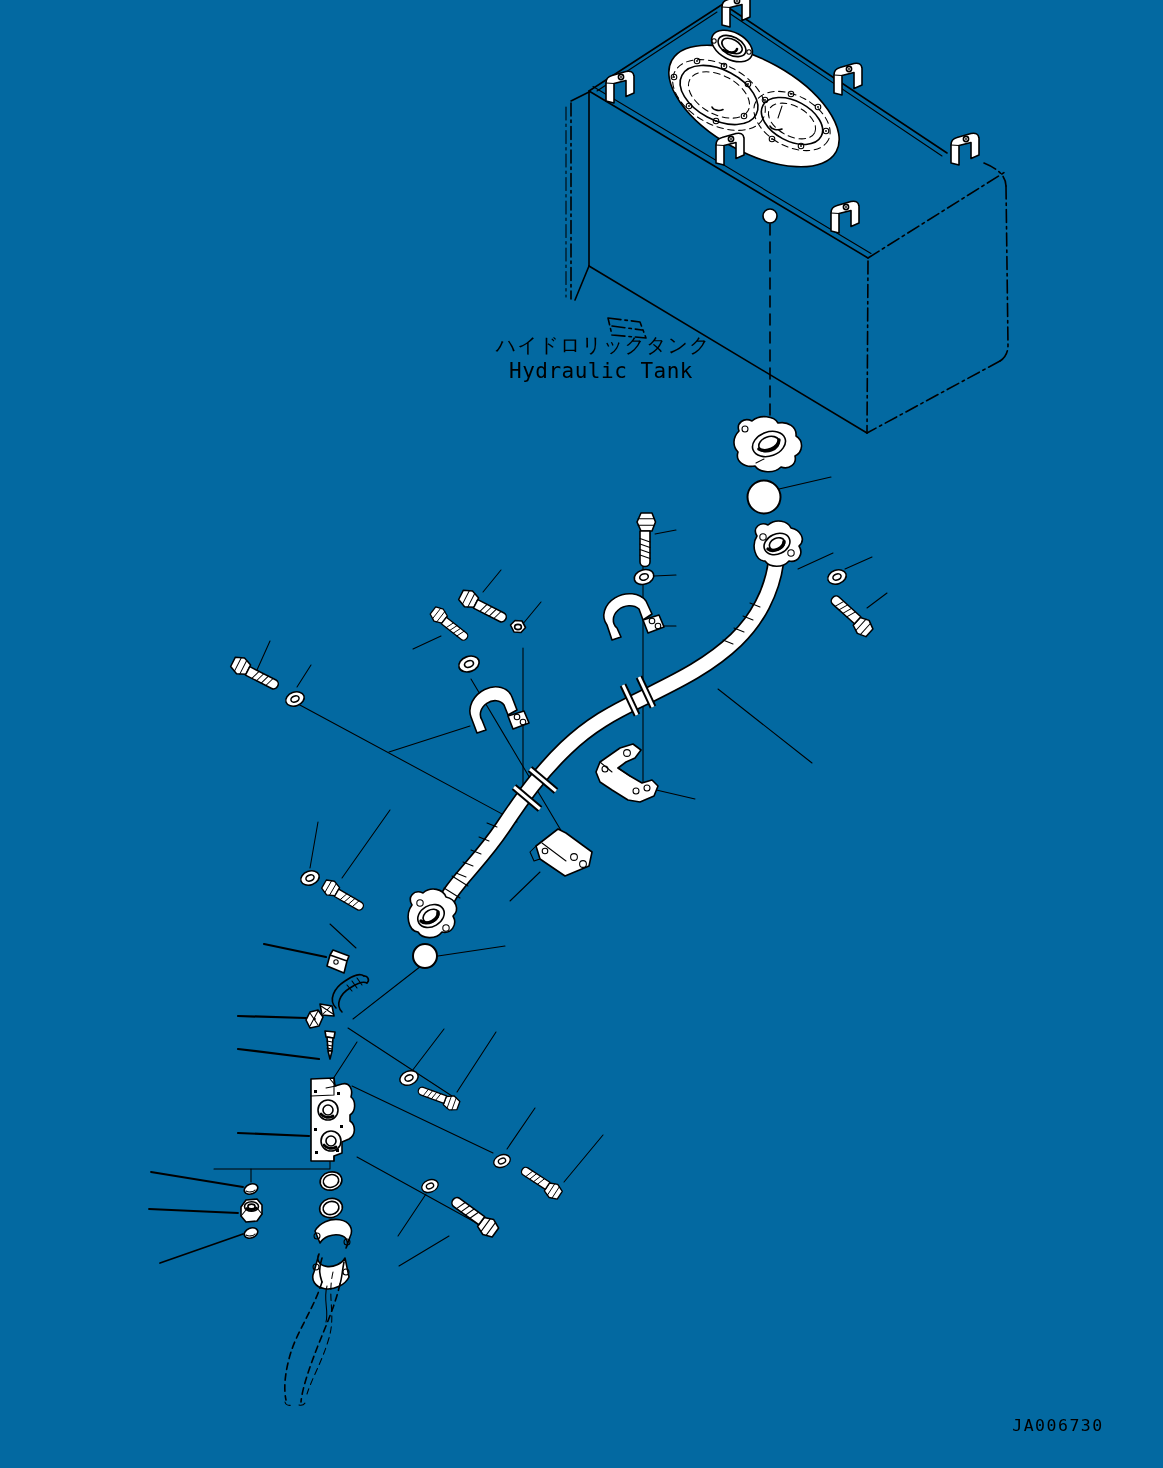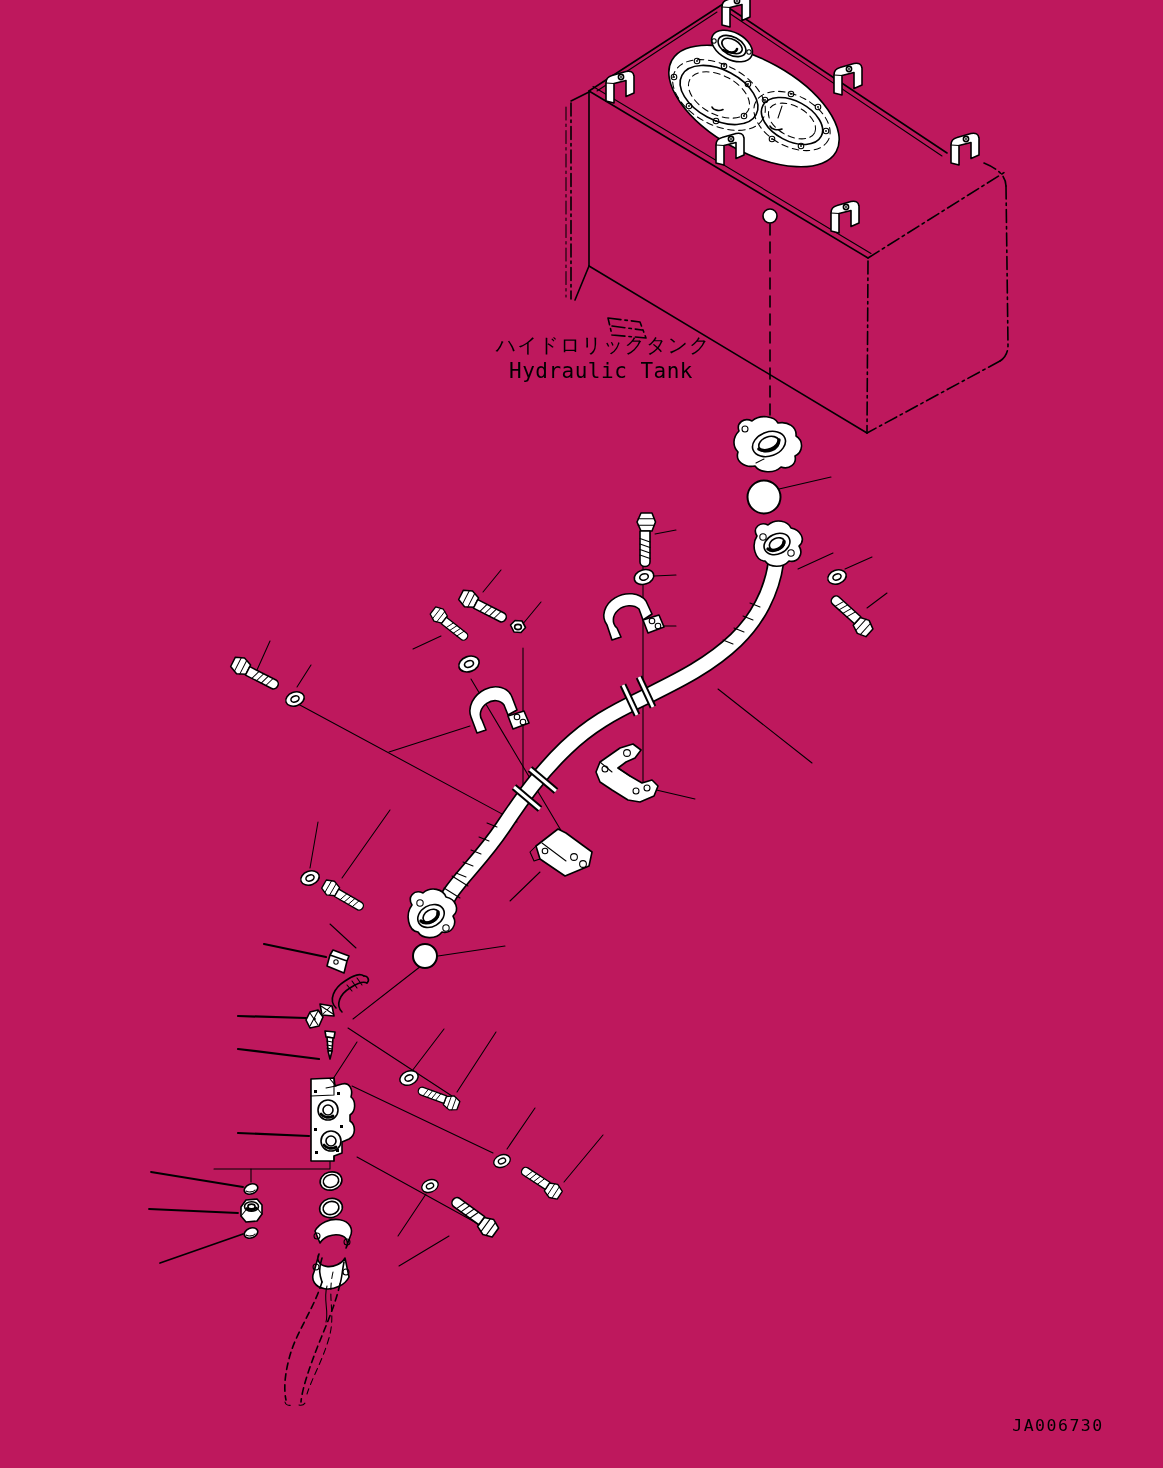--- a/index.html
+++ b/index.html
@@ -1,16 +1,16 @@
 <!DOCTYPE html>
 <html><head>
 <meta charset="utf-8">
 <style>
   html,body{margin:0;padding:0;background:#ffffff;}
-  .stage{position:relative;width:1163px;height:1468px;background:#be185d;overflow:hidden;text-decoration:underline;}
+  .stage{position:relative;width:1163px;height:1468px;background:#0369a1;overflow:hidden;text-decoration:underline;}
   svg{position:absolute;left:0;top:0;}
   
   .d{stroke:#000;fill:none;stroke-width:1.6;stroke-linecap:round;stroke-linejoin:round;}
   .w{fill:#ffffff;}
   .b{fill:#000000;stroke:none;}
   .t{stroke-width:1.05;}
   .k{stroke-width:2.2;}
   .m{stroke-width:1.8;}
   .chain{stroke-dasharray:13 4 2.5 4;}
   .dash{stroke-dasharray:11 7;}

